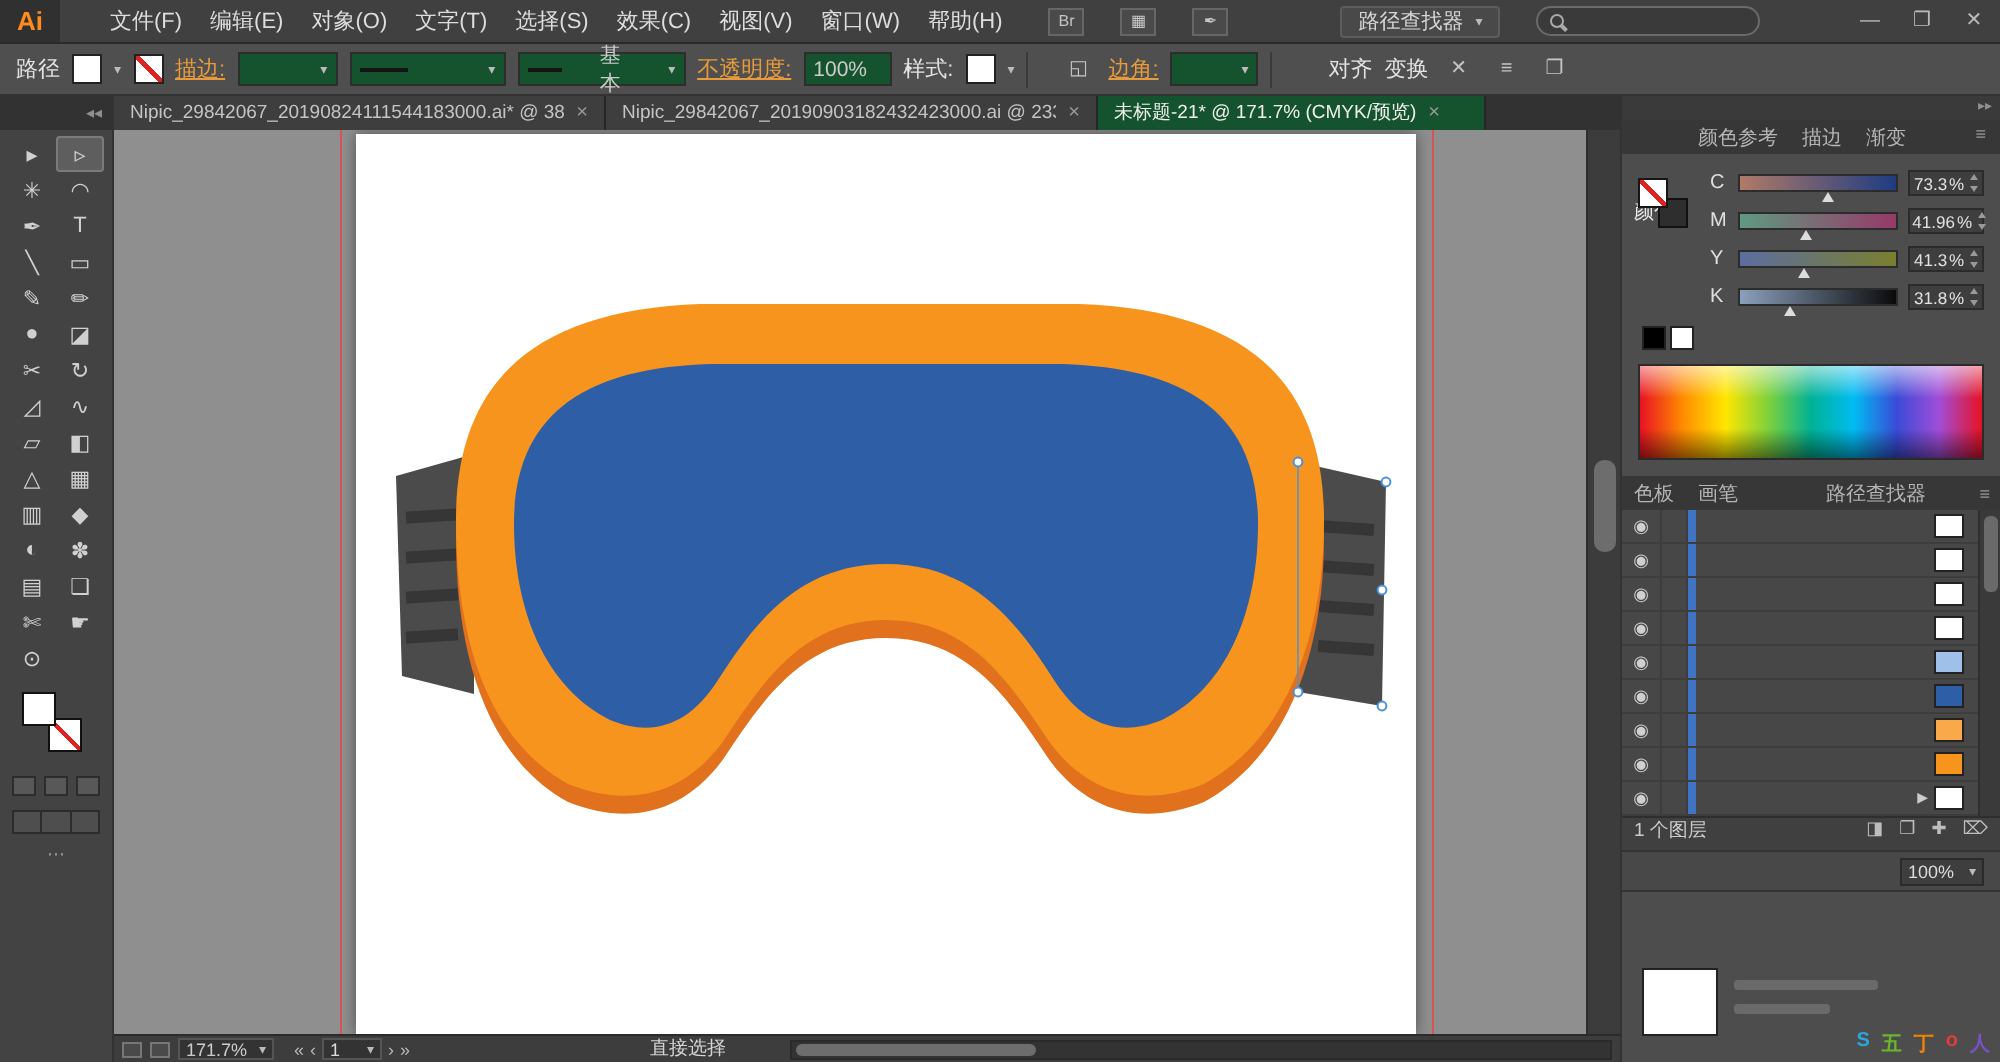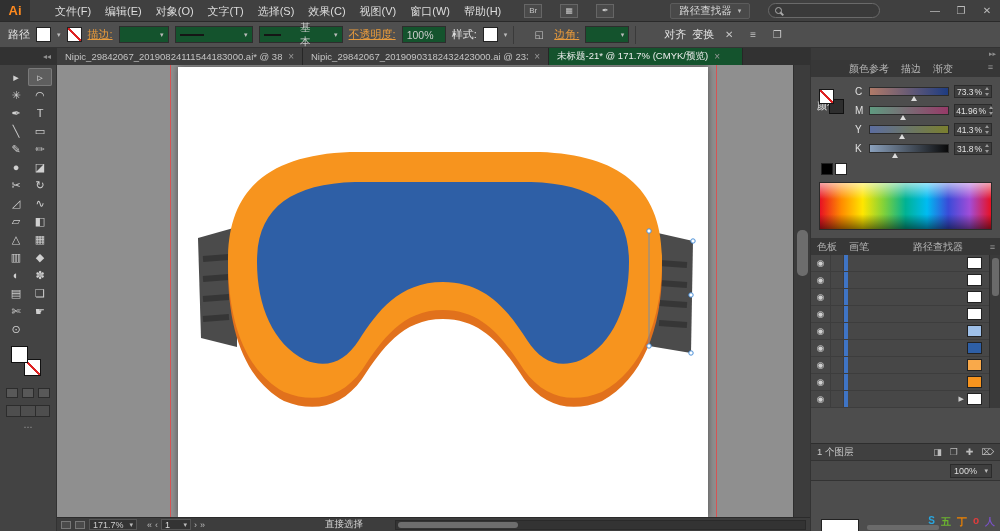--- a/index.html
+++ b/index.html
@@ -101,21 +101,21 @@
   .layer-rows{position:relative;background:#474747;flex:0 0 auto;}
   .layer-row{height:17px;display:flex;align-items:center;border-bottom:1px solid #3d3d3d;padding-right:13px;}
   .eye-cell{width:20px;text-align:center;border-right:1px solid #3d3d3d;color:#cfcfcf;font-size:9px;line-height:16px;flex:0 0 auto;}
   .lock-cell{width:13px;height:100%;border-right:1px solid #3d3d3d;flex:0 0 auto;}
   .sel-bar{width:4px;height:100%;background:#3f74c4;flex:0 0 auto;}
   .row-space{flex:1;}
   .expand{font-size:7px;color:#ccc;margin-right:3px;}
   .thumb-box{width:15px;height:12px;border:1px solid #222;background:#fff;margin-right:5px;flex:0 0 auto;}
   .layer-scroll{position:absolute;right:0;top:0;bottom:0;width:11px;background:#3a3a3a;border-left:1px solid #2e2e2e;}
   .layer-scroll .lthumb{position:absolute;left:2px;top:3px;width:7px;height:38px;background:#6a6a6a;border-radius:3px;}
-  .layers-footer{height:17px;background:#404040;border-top:1px solid #2e2e2e;display:flex;align-items:center;padding:0 6px;font-size:9.5px;color:#ccc;flex:0 0 auto;margin-top:35px;}
+  .layers-footer{height:17px;background:#404040;border-top:1px solid #2e2e2e;display:flex;align-items:flex-start;padding:0 6px;font-size:9.5px;color:#ccc;flex:0 0 auto;}
   .lf-icons{margin-left:auto;display:flex;gap:8px;font-size:9px;color:#bdbdbd;}
   .mini-strip{height:20px;background:#484848;border-top:1px solid #333;display:flex;align-items:center;padding:0 8px;flex:0 0 auto;}
   .mini-val{margin-left:auto;width:42px;height:14px;background:#3e3e3e;border:1px solid #2b2b2b;font-size:9px;color:#ddd;display:flex;align-items:center;justify-content:space-between;padding:0 3px;}
   .artboards{flex:1;background:#4d4d4d;border-top:1px solid #333;position:relative;}
   .ab-thumb{position:absolute;left:10px;top:38px;width:38px;height:34px;background:#fff;border:1px solid #222;}
   .ab-line{position:absolute;height:5px;background:#6a6a6a;border-radius:2px;}
   .abl1{left:56px;top:44px;width:72px;} .abl2{left:56px;top:56px;width:48px;}
   .footer-marks{position:absolute;right:5px;bottom:2px;display:flex;gap:6px;font-size:10px;font-weight:700;}
 
   

